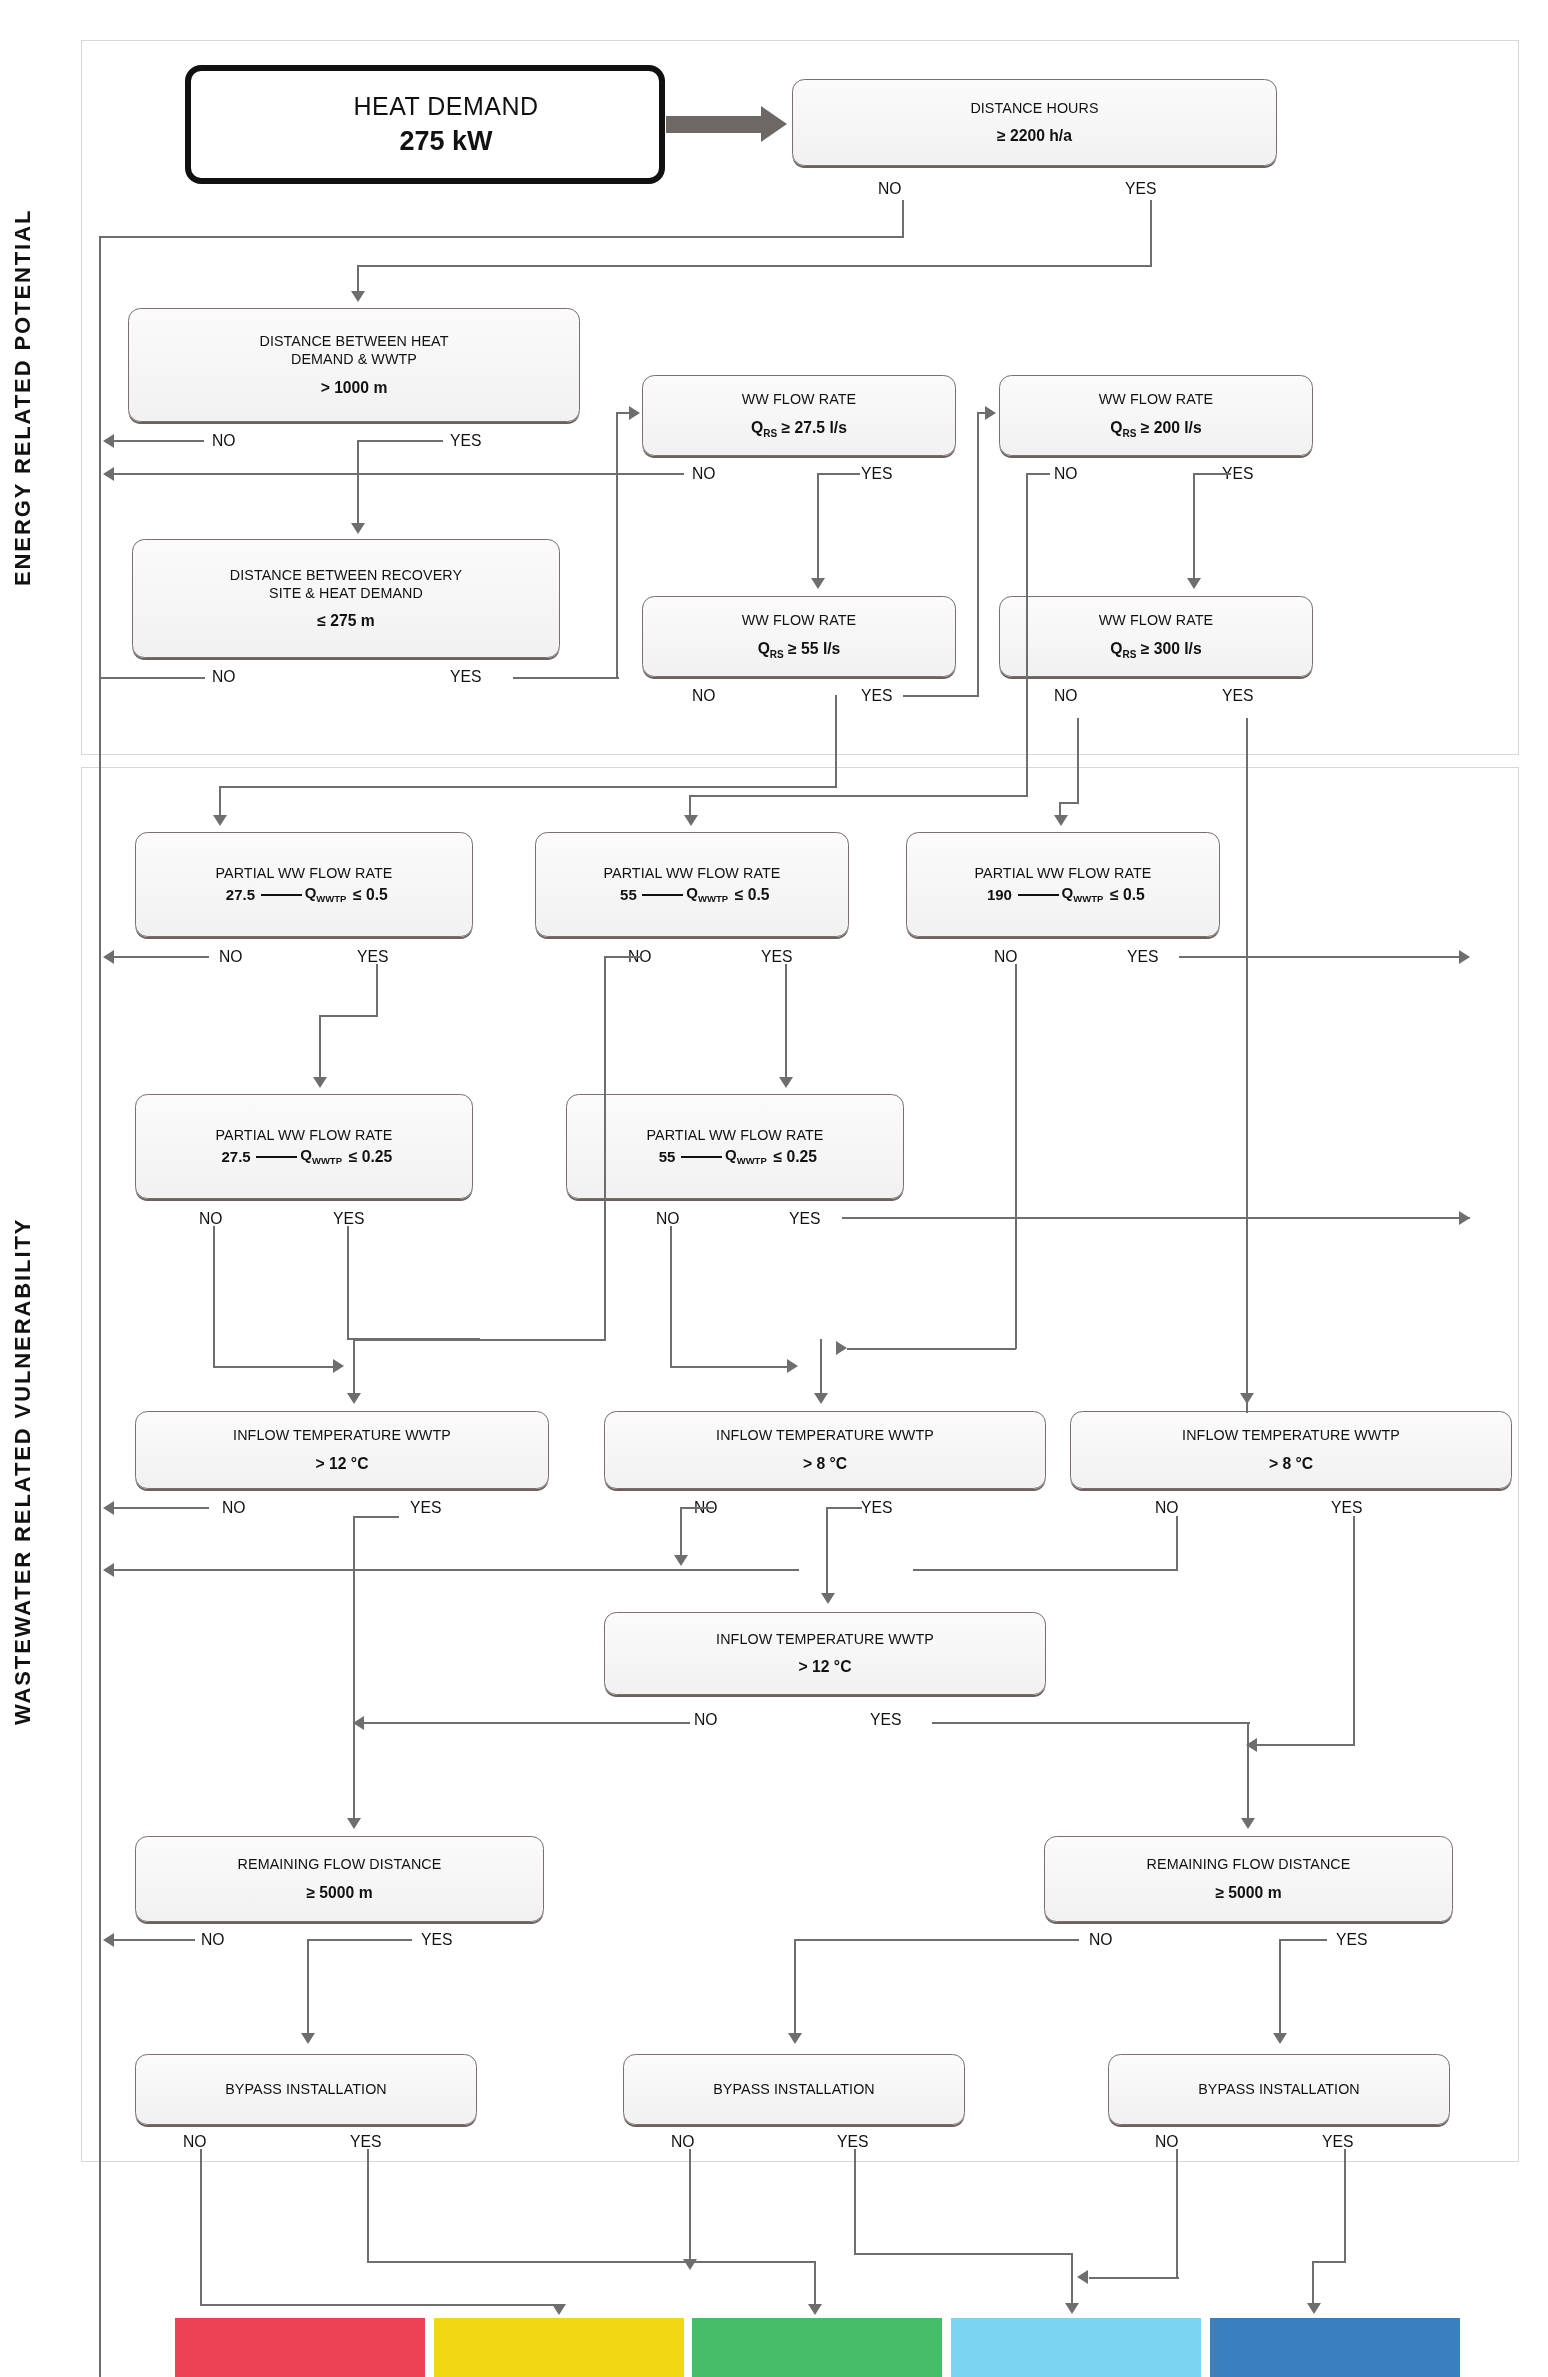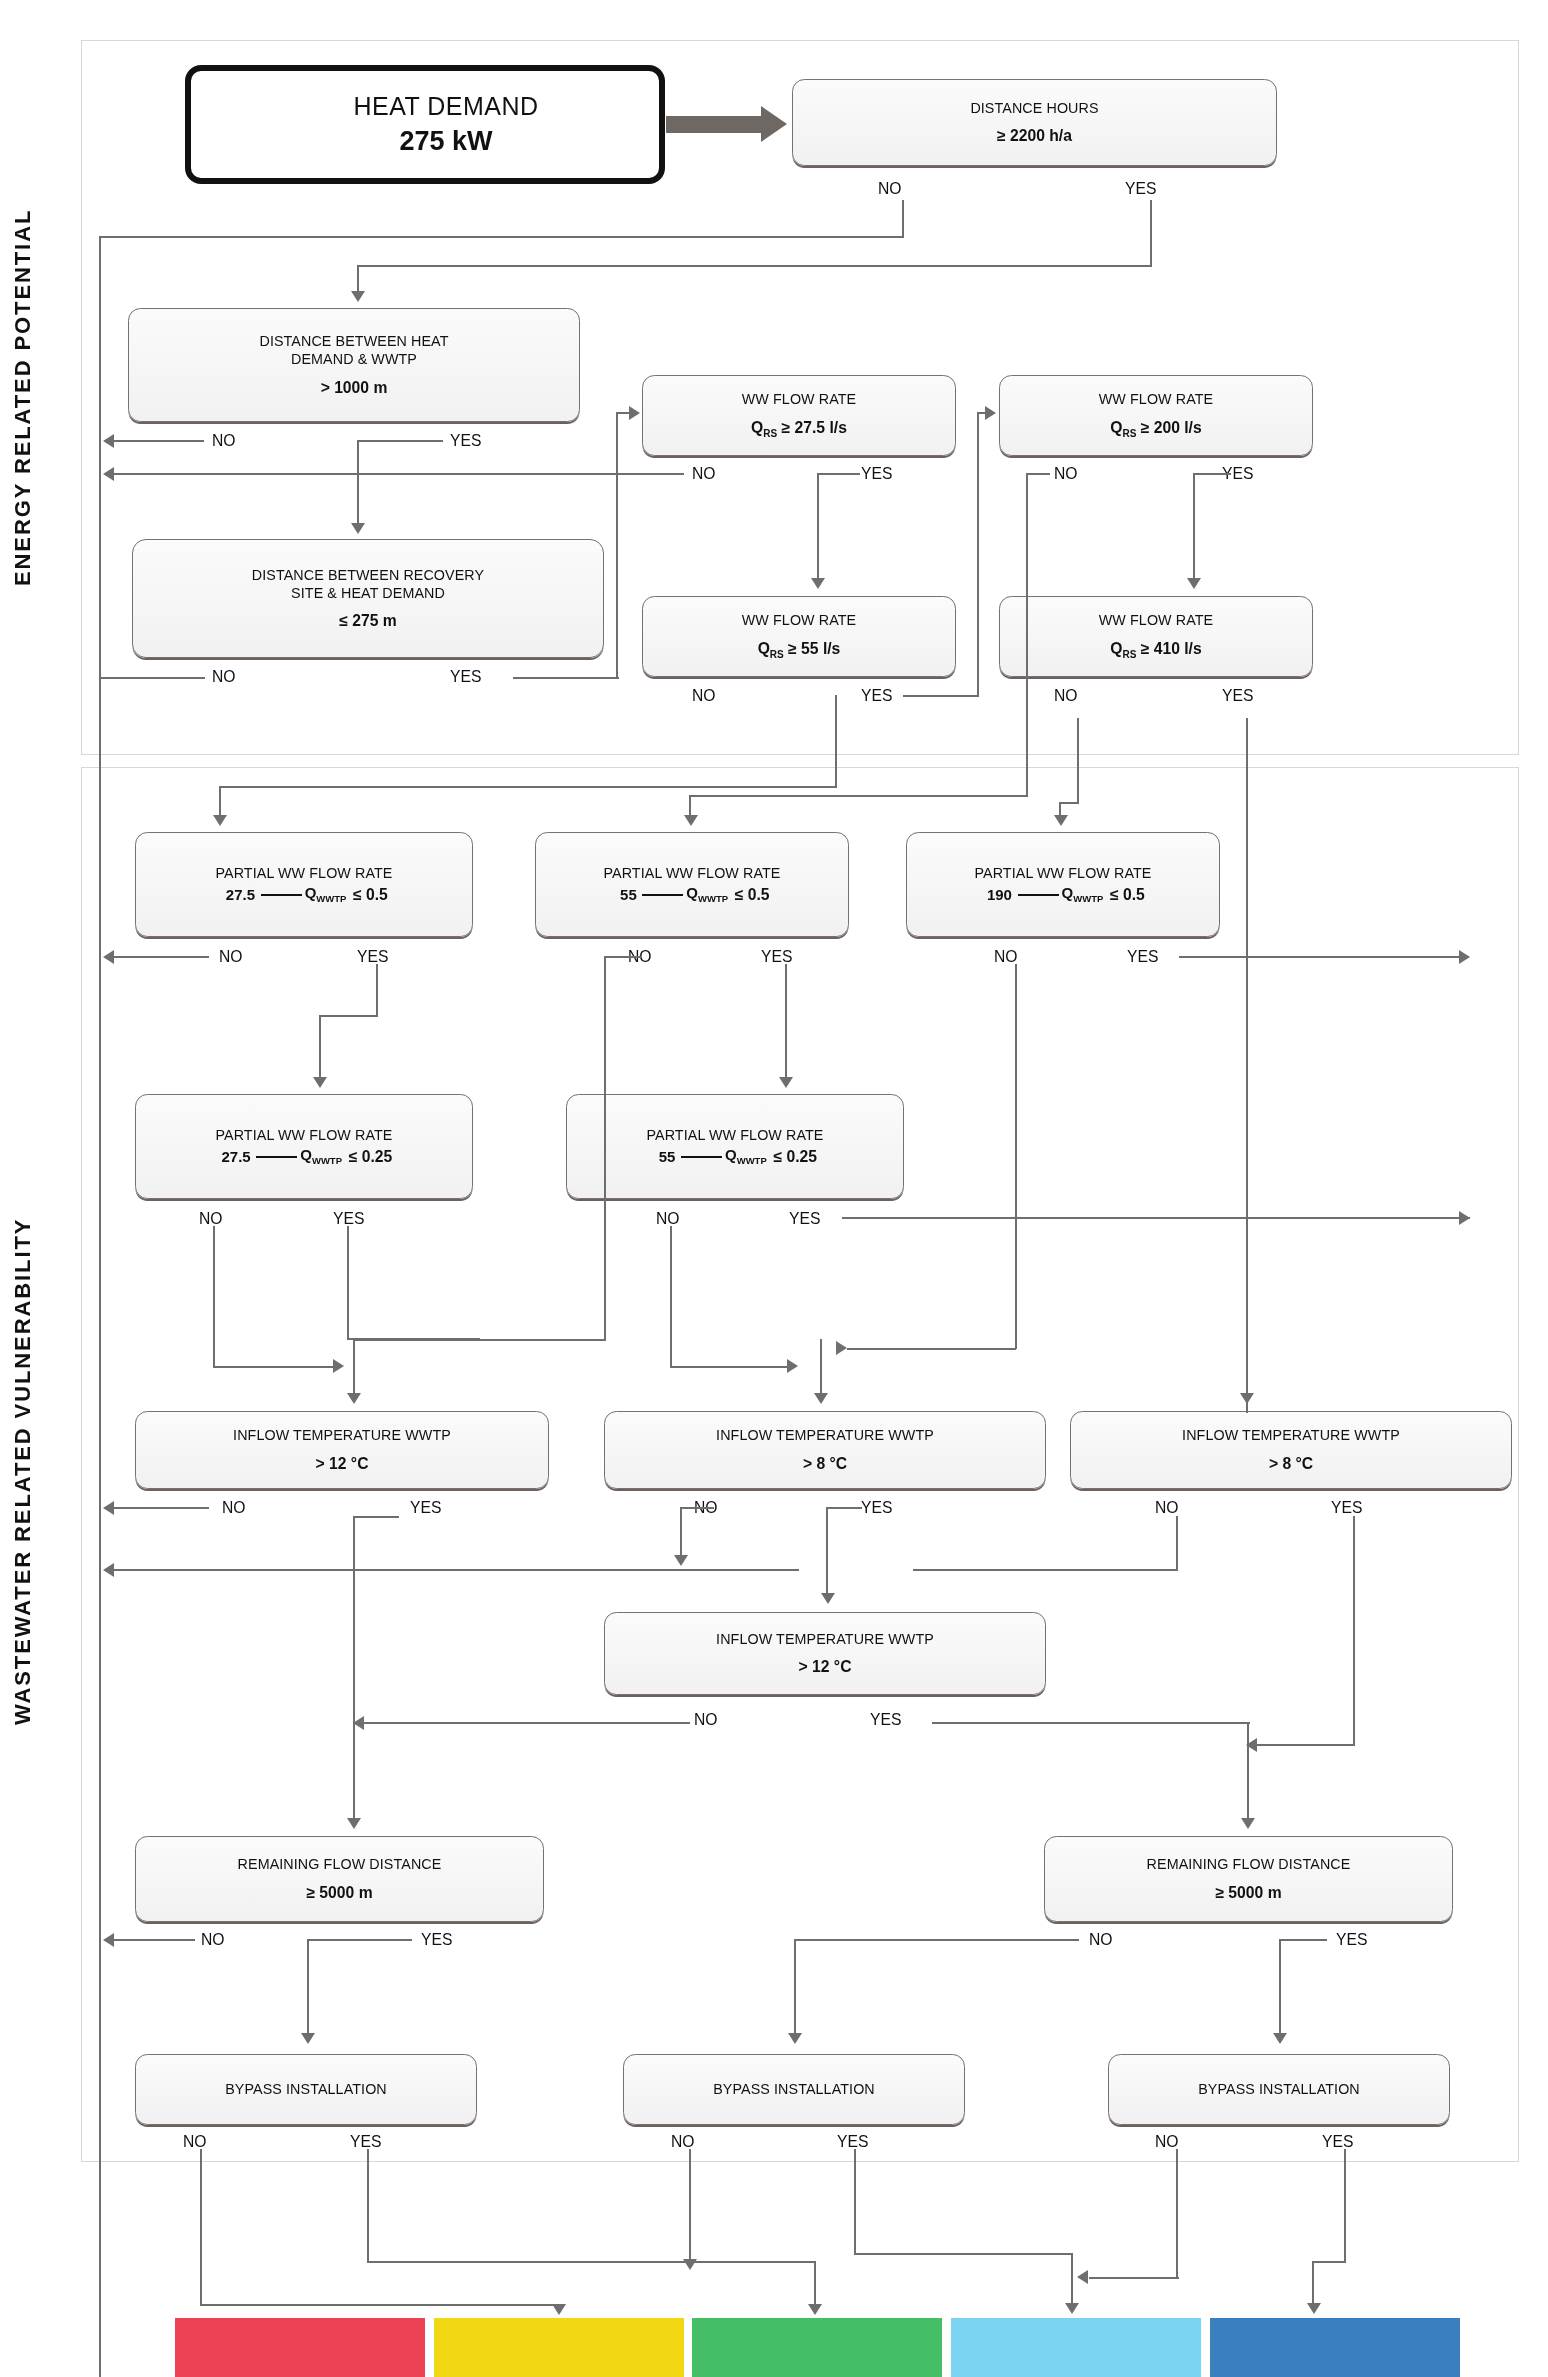--- a/index.html
+++ b/index.html
@@ -92,21 +92,21 @@
     <div class="t1">DISTANCE HOURS</div>
     <div class="t2">≥ 2200 h/a</div>
   </div>
 
   <div class="node" style="left:128px;top:308px;width:452px;height:114px;">
     <div class="t1">DISTANCE BETWEEN HEAT</div>
     <div class="t1">DEMAND &amp; WWTP</div>
     <div class="t2">&gt; 1000 m</div>
   </div>
 
-  <div class="node" style="left:132px;top:539px;width:472px;height:119px;border-radius:14px;">
+  <div class="node" style="left:132px;top:539px;width:428px;height:119px;">
     <div class="t1">DISTANCE BETWEEN RECOVERY</div>
     <div class="t1">SITE &amp; HEAT DEMAND</div>
     <div class="t2">≤ 275 m</div>
   </div>
 
   <div class="node" style="left:642px;top:375px;width:314px;height:81px;">
     <div class="t1">WW FLOW RATE</div>
     <div class="t2"><span>Q</span><sub class="rs">RS</sub><span> ≥ 27.5 l/s</span></div>
   </div>
 
@@ -115,21 +115,21 @@
     <div class="t2"><span>Q</span><sub class="rs">RS</sub><span> ≥ 200 l/s</span></div>
   </div>
 
   <div class="node" style="left:642px;top:596px;width:314px;height:81px;">
     <div class="t1">WW FLOW RATE</div>
     <div class="t2"><span>Q</span><sub class="rs">RS</sub><span> ≥ 55 l/s</span></div>
   </div>
 
   <div class="node" style="left:999px;top:596px;width:314px;height:81px;">
     <div class="t1">WW FLOW RATE</div>
-    <div class="t2"><span>Q</span><sub class="rs">RS</sub><span> ≥ 410 l/s</span></div>
+    <div class="t2"><span>Q</span><sub class="rs">RS</sub><span> ≥ 300 l/s</span></div>
   </div>
 
   <div class="node" style="left:135px;top:832px;width:338px;height:105px;">
     <div class="t1">PARTIAL  WW FLOW RATE</div>
     <div class="fracwrap">
       <div class="frac">
         <span class="num">27.5</span>
         <span class="bar"></span>
         <span class="den"><span>Q</span><sub>WWTP</sub></span>
       </div>

